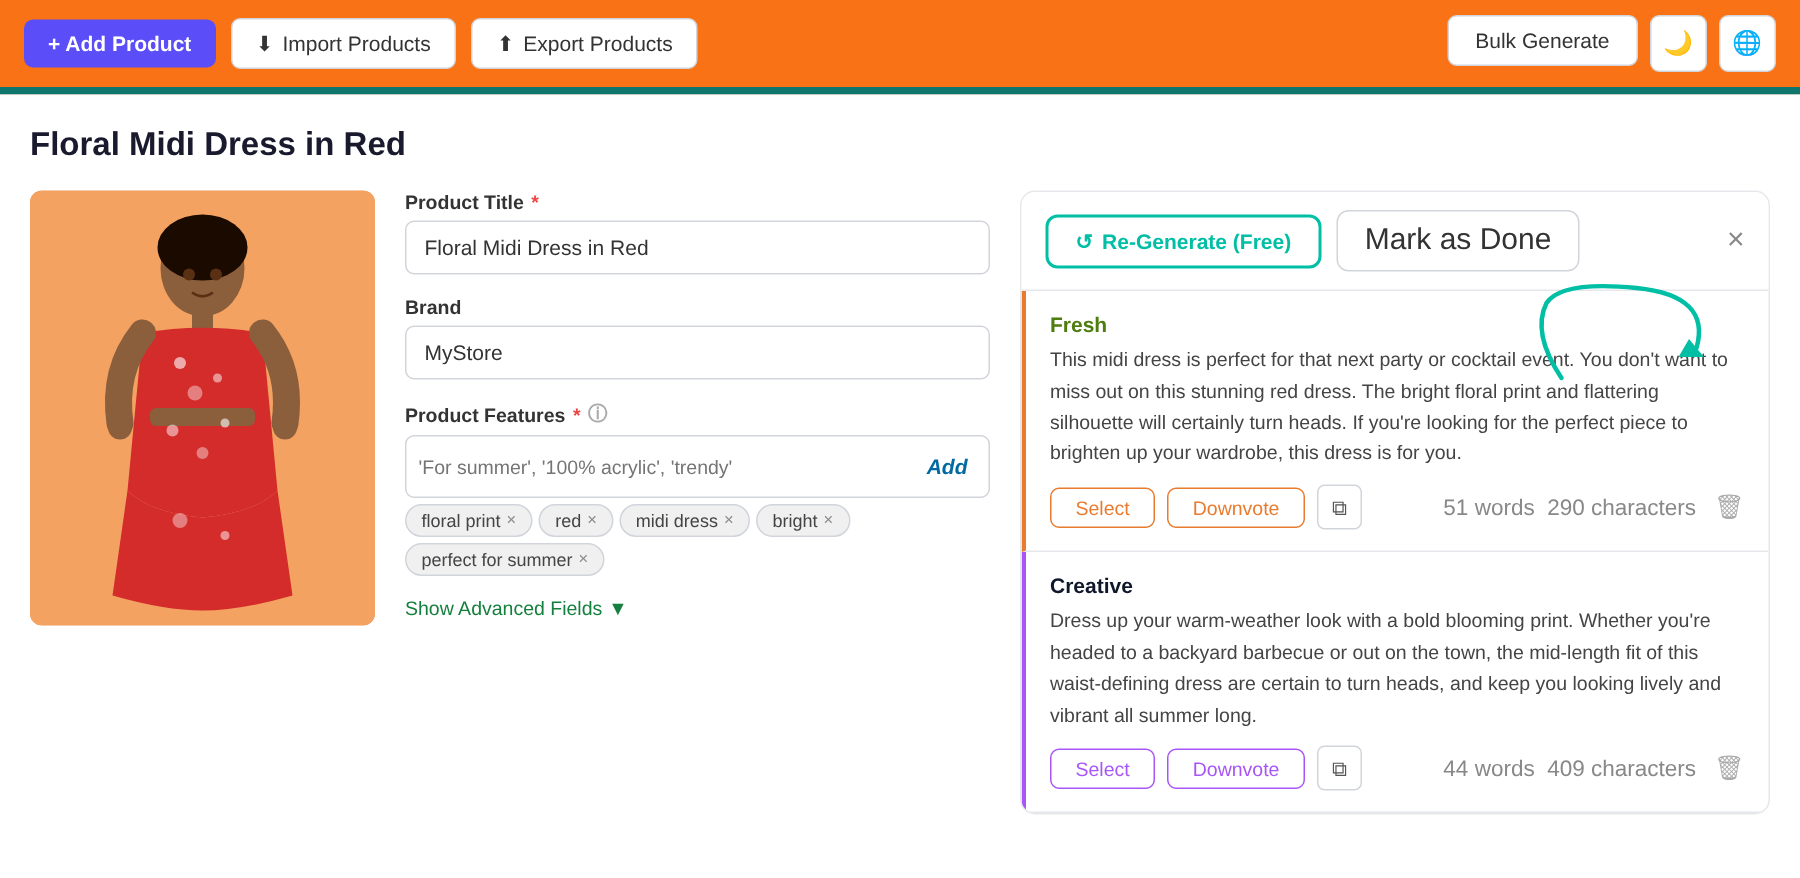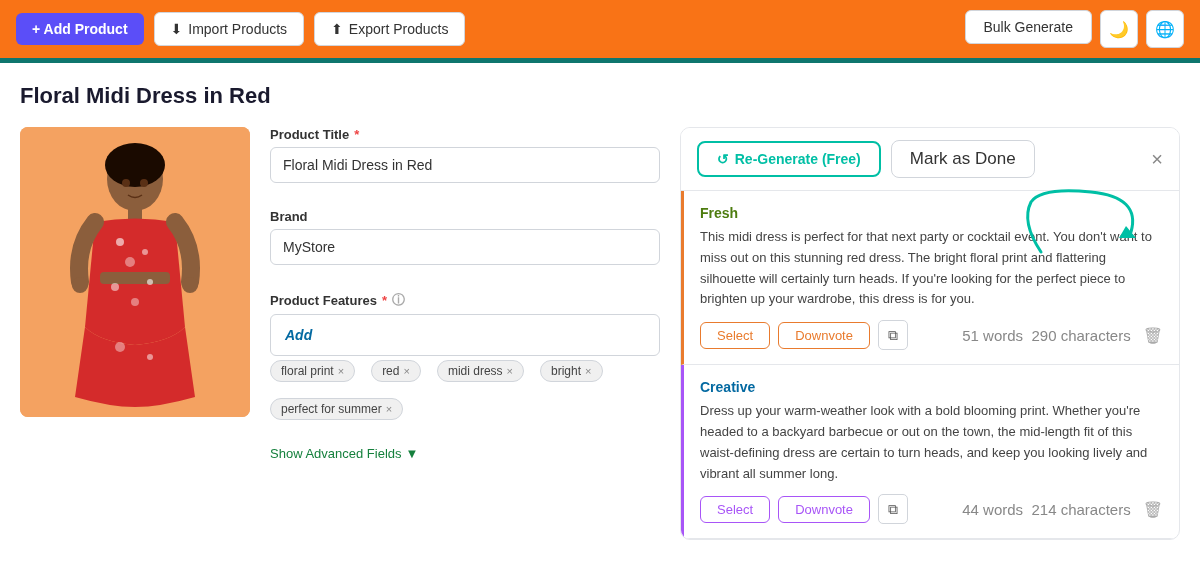--- a/index.html
+++ b/index.html
@@ -41,42 +41,42 @@
       display: flex; gap: 20px;
     }
 
     .product-image {
       width: 230px; min-width: 230px; height: 290px; background: #f4a261;
       border-radius: 8px; overflow: hidden; display: flex; align-items: center; justify-content: center;
     }
     .product-image svg { width: 100%; height: 100%; }
 
     .product-form { flex: 1; }
-    .form-group { margin-bottom: 26px; }
+    .form-group { margin-bottom: 14px; }
     .form-label {
       font-size: 13px; font-weight: 600; color: #333; margin-bottom: 5px; display: flex; align-items: center; gap: 5px;
     }
     .required { color: #e44; }
     .form-input {
       width: 100%; border: 1.5px solid #d1d5db; border-radius: 6px;
       padding: 9px 12px; font-size: 14px; color: #333; outline: none;
     }
 
     .tags-container {
       border: 1.5px solid #d1d5db; border-radius: 6px; padding: 6px 8px;
       display: flex; flex-wrap: wrap; align-items: center; gap: 6px; min-height: 42px;
     }
     .tag-input {
       border: none; outline: none; font-size: 13px; color: #999; flex: 1; min-width: 120px;
       background: transparent;
     }
     .add-btn {
       color: #0369a1; background: none; border: none; font-size: 14px; font-weight: 600; cursor: pointer; padding: 2px 6px; font-style: italic;
     }
-    .tags-row { display: flex; flex-wrap: wrap; gap: 16px; margin-top: 4px; }
+    .tags-row { display: flex; flex-wrap: wrap; gap: 4px; margin-top: 4px; }
     .tag {
       background: #f0f0f0; border: 1px solid #d1d5db; border-radius: 20px;
       padding: 3px 10px; font-size: 12px; color: #444; display: flex; align-items: center; gap: 4px;
     }
     .tag-x { cursor: pointer; color: #888; font-size: 11px; }
 
     .show-advanced {
       color: #15803d; font-size: 13px; font-weight: 500; cursor: pointer;
       display: flex; align-items: center; gap: 4px; margin-top: 10px; background: none; border: none;
     }
@@ -92,38 +92,38 @@
       background: #fff;
     }
 
     .btn-regenerate {
       background: #fff; border: 2.5px solid #00bfa5; border-radius: 8px;
       color: #00bfa5; font-size: 14px; font-weight: 600; padding: 8px 18px;
       cursor: pointer; display: flex; align-items: center; gap: 6px;
     }
     .btn-mark-done {
       background: #fff; border: 1.5px solid #d1d5db; border-radius: 8px;
-      color: #333; font-size: 17px; font-weight: 500; padding: 8px 18px; cursor: pointer;
+      color: #333; font-size: 20px; font-weight: 500; padding: 8px 18px; cursor: pointer;
     }
     .close-btn {
       margin-left: auto; background: none; border: none; font-size: 20px; color: #888; cursor: pointer;
     }
 
     .results-scroll {
       overflow-y: auto; max-height: 480px; padding: 0;
     }
 
     .result-card {
       padding: 14px 16px; border-bottom: 1px solid #e5e7eb;
     }
     .result-card.selected-fresh { border-left: 3px solid #e97b2e; }
     .result-card.selected-creative { border-left: 3px solid #a855f7; }
 
     .result-tag-fresh { color: #4d7c0f; font-weight: 700; font-size: 14px; margin-bottom: 6px; }
-    .result-tag-creative { color: #0369a1; font-weight: 700; font-size: 14px; margin-bottom: 6px; }
+    .result-tag-creative { color: #0f172a; font-weight: 700; font-size: 14px; margin-bottom: 6px; }
 
     .result-text { font-size: 13px; color: #444; line-height: 1.6; margin-bottom: 10px; }
 
     .result-actions { display: flex; align-items: center; gap: 8px; }
     .btn-select-fresh {
       border: 1.5px solid #e97b2e; color: #e97b2e; background: #fff;
       border-radius: 6px; padding: 5px 16px; font-size: 13px; font-weight: 500; cursor: pointer;
     }
     .btn-select-creative {
       border: 1.5px solid #a855f7; color: #a855f7; background: #fff;
@@ -237,20 +237,21 @@
         <input class="form-input" type="text" value="MyStore" style="">
       </div>
 
       <div class="form-group">
         <div class="form-label">
           <span>Product Features</span>
           <span class="required">*</span>
           <span style="color:#aaa;font-size:13px;">ⓘ</span>
         </div>
         <div class="tags-container">
+          <input class="tag-input" type="text" placeholder="'For summer', '100% acrylic', 'trendy'" style="">
           <button class="add-btn">Add</button>
         </div>
         <div class="tags-row">
           <span class="tag">floral print <span class="tag-x">×</span></span>
           <span class="tag">red <span class="tag-x">×</span></span>
           <span class="tag">midi dress <span class="tag-x">×</span></span>
           <span class="tag">bright <span class="tag-x">×</span></span>
           <span class="tag">perfect for summer <span class="tag-x">×</span></span>
         </div>
       </div>
@@ -303,21 +304,21 @@
         <div class="result-card selected-creative">
           <div class="result-tag-creative">Creative</div>
           <div class="result-text">Dress up your warm-weather look with a bold blooming print. Whether you're headed to a backyard barbecue or out on the town, the mid-length fit of this waist-defining dress are certain to turn heads, and keep you looking lively and vibrant all summer long.</div>
           <div class="result-actions">
             <button class="btn-select-creative">Select</button>
             <button class="btn-downvote-creative">Downvote</button>
             <button class="copy-btn">
               <span>⧉</span>
             </button>
             <span class="word-count">
-              <span>44 words</span>&nbsp;&nbsp;<span>214 characters</span>
+              <span>44 words</span>&nbsp;&nbsp;<span>409 characters</span>
             </span>
             <button class="delete-btn">
               <span>🗑</span>
             </button>
           </div>
         </div>
       </div>
     </div>
   </div>
 </div>

